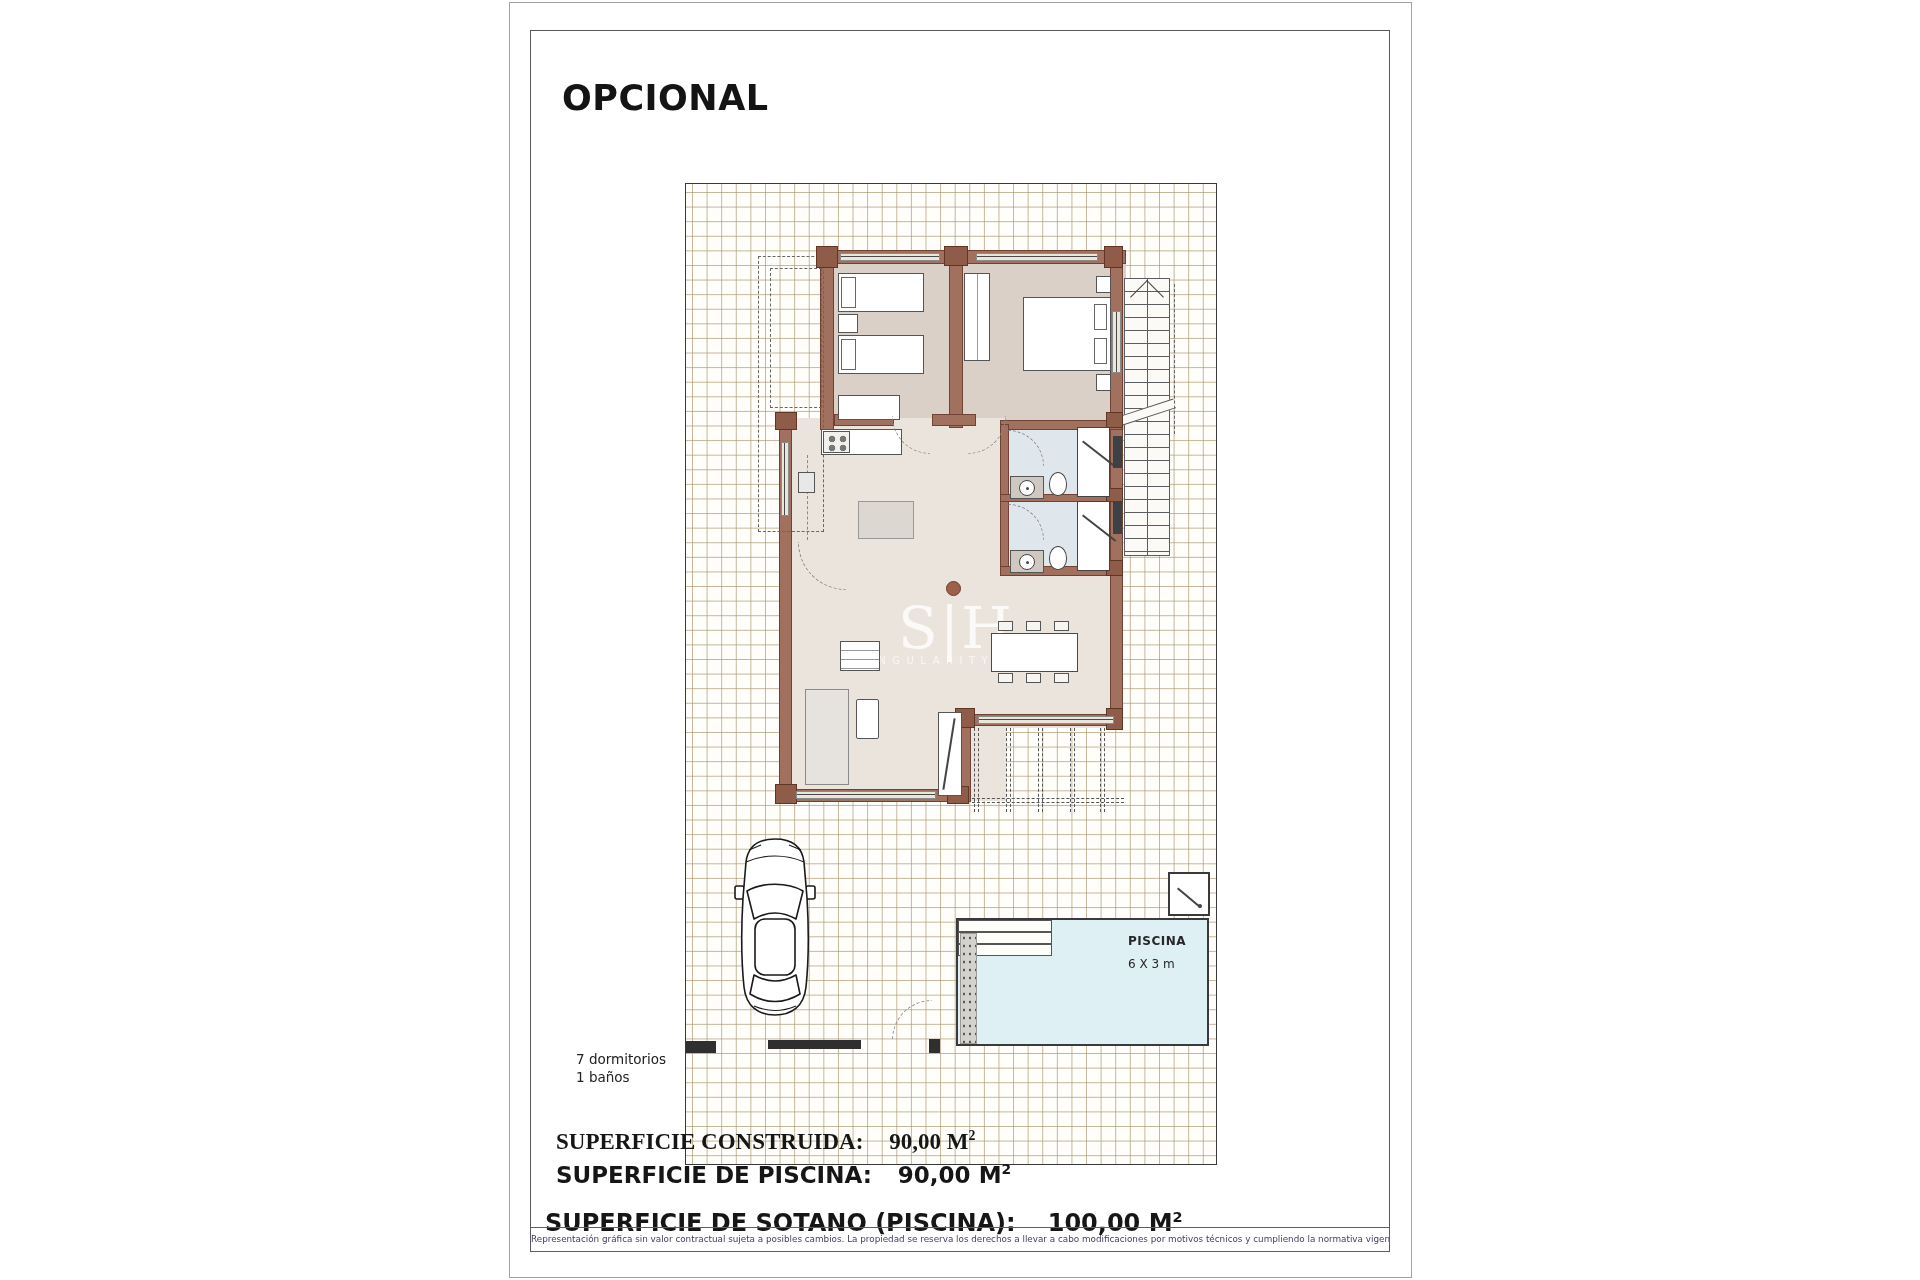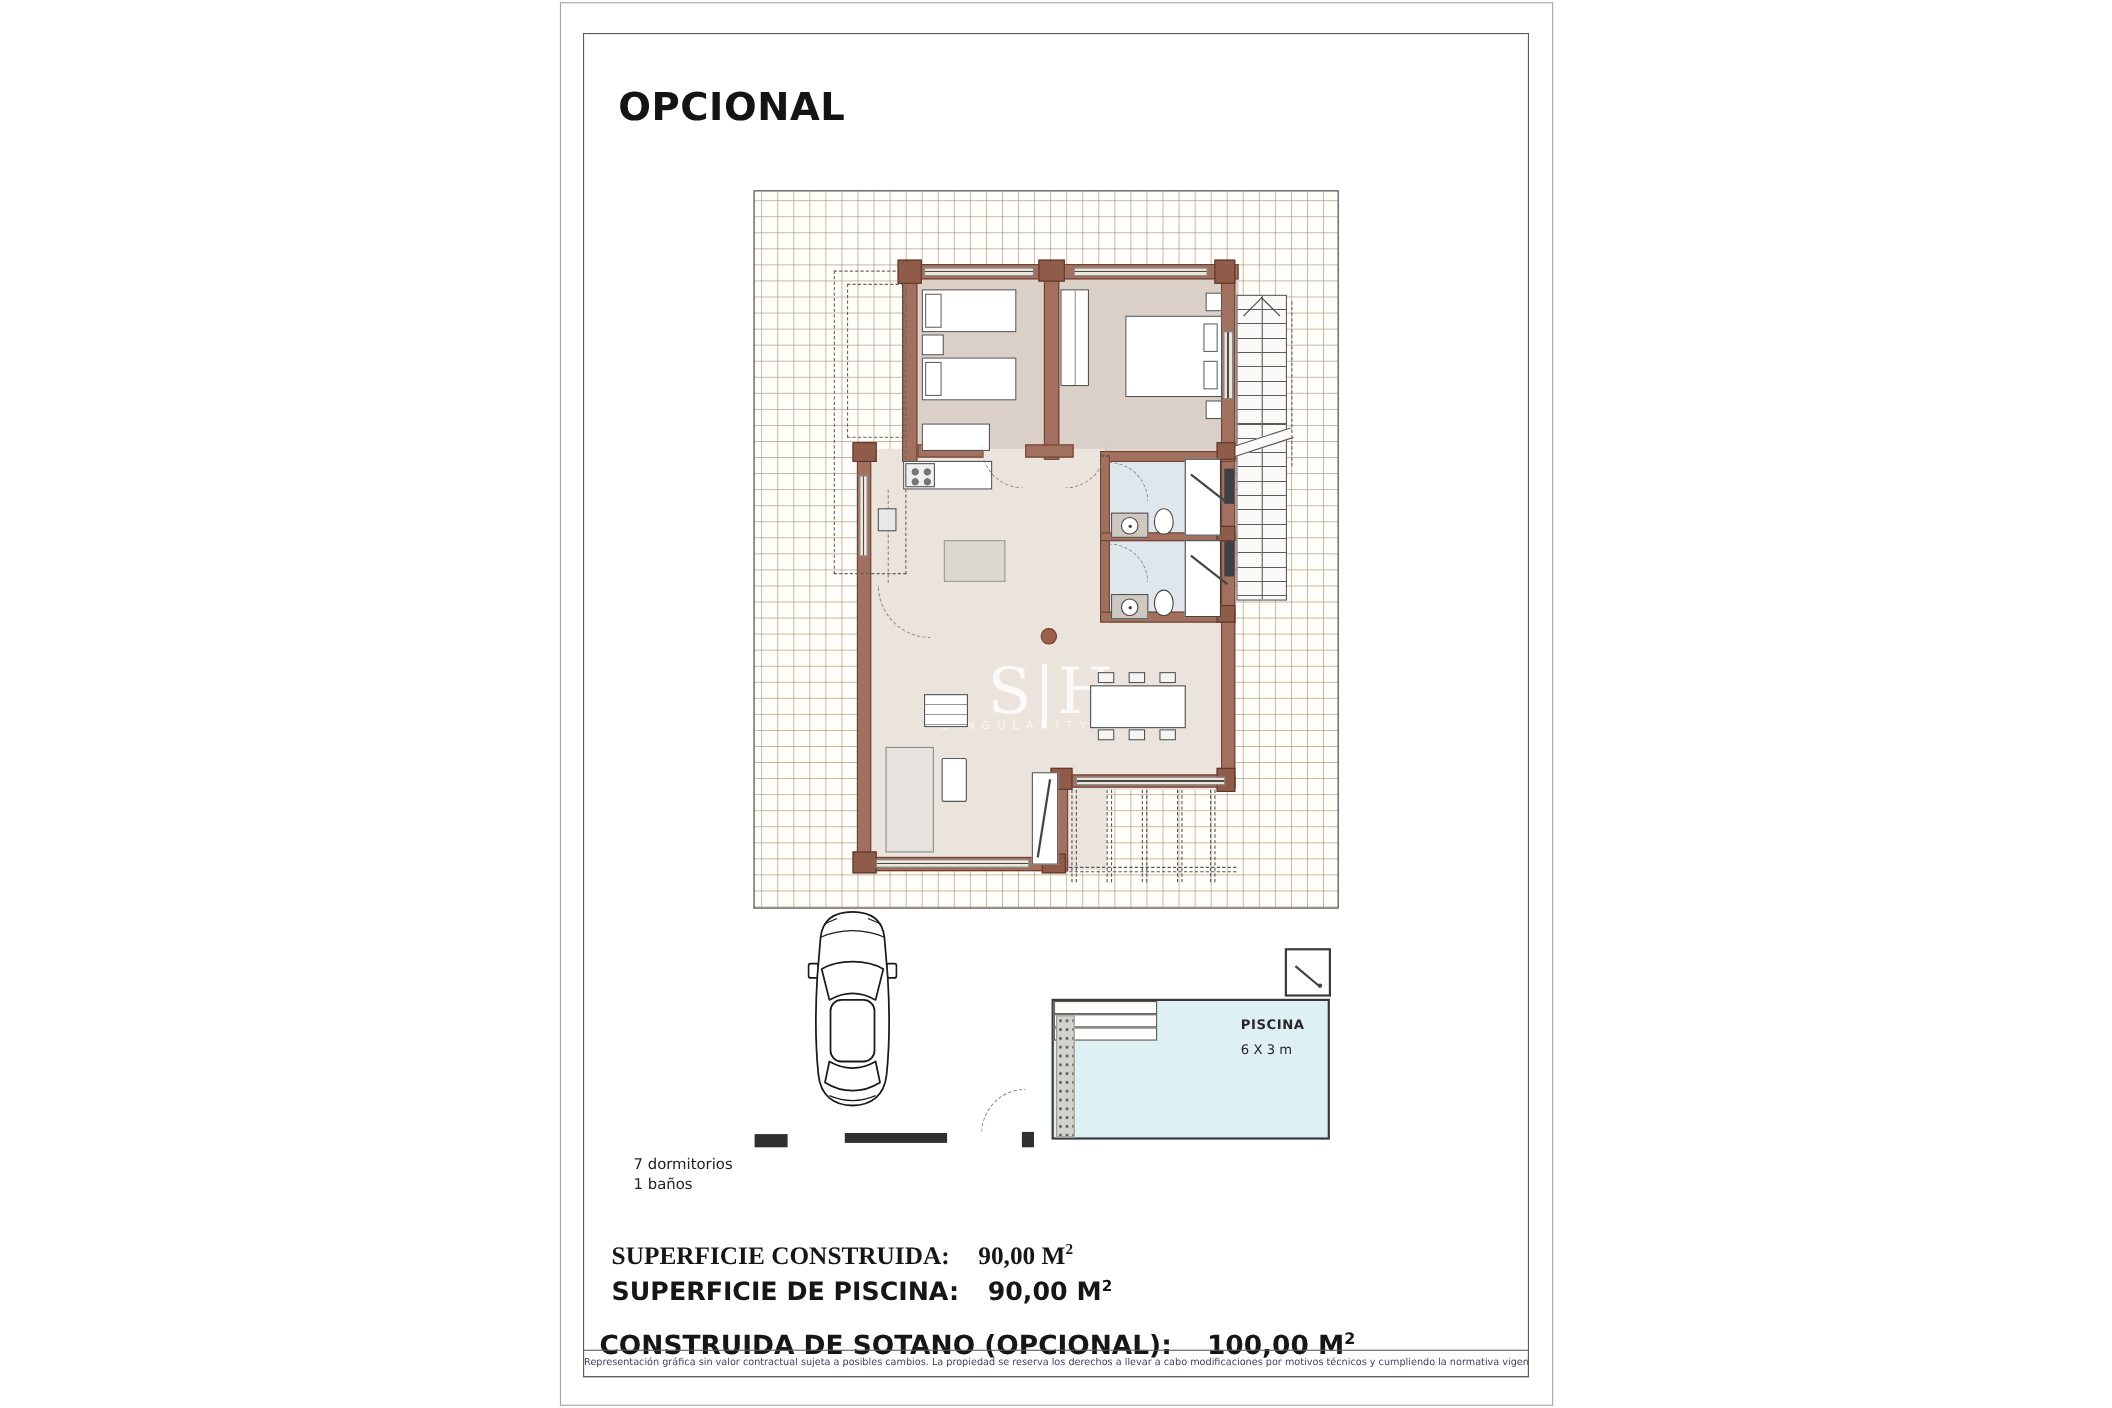--- a/index.html
+++ b/index.html
@@ -7,21 +7,21 @@
           font-family:"DejaVu Sans","Liberation Sans",sans-serif;color:#1a1a1a;}
   .canvas *, .canvas *::before, .canvas *::after{box-sizing:border-box;}
   .abs{position:absolute;}
 
   .page-outer{left:509px;top:2px;width:903px;height:1276px;border:1px solid #a3a3a3;background:#fff;}
   .page-inner{left:530px;top:30px;width:860px;height:1222px;border:1px solid #5a5a5a;}
 
   .title{left:562px;top:78px;font-size:35px;font-weight:700;letter-spacing:.5px;color:#141414;}
 
   
-  .plot{left:685px;top:173px;width:532px;height:653px;border:1.5px solid #3a3a3a;background-color:#fffefa;
+  .plot{left:685px;top:183px;width:532px;height:982px;border:1.5px solid #3a3a3a;background-color:#fffefa;
         background-image:linear-gradient(to right,rgba(171,152,112,.7) 1px,transparent 1px),
                          linear-gradient(to bottom,rgba(171,152,112,.7) 1px,transparent 1px);
         background-size:14.6px 14.6px;background-position:6px 8px;}
   .floor{position:absolute;z-index:2;}
   .f-bed{background:#dbd0c7;} .f-liv{background:#eae4dc;} .f-bath{background:#dfe7ed;}
 
   .wall{position:absolute;z-index:4;background:#a1705e;border:1px solid #6f4234;}
   .pillar{position:absolute;z-index:5;background:#8f5c4a;border:1px solid #5f3526;}
   .win-h{position:absolute;z-index:6;background:linear-gradient(180deg,#eae6da 36%,#4a4a4a 36%,#4a4a4a 58%,#eae6da 58%);border:1px solid #8a8a8a;}
   .win-v{position:absolute;z-index:6;background:linear-gradient(90deg,#eae6da 36%,#4a4a4a 36%,#4a4a4a 58%,#eae6da 58%);border:1px solid #8a8a8a;}
@@ -258,19 +258,19 @@
     <div>1 baños</div>
   </div>
 
   <div class="abs area-line" style="left:556px;top:1128px;font-size:23px;font-family:Liberation Serif, serif;">
     <span>SUPERFICIE CONSTRUIDA:</span><span class="val"><span>90,00</span> <span>M</span><sup>2</sup></span>
   </div>
   <div class="abs area-line" style="left:556px;top:1161px;font-size:23px;">
     <span>SUPERFICIE DE PISCINA:</span><span class="val"><span>90,00</span> <span>M</span><sup>2</sup></span>
   </div>
   <div class="abs area-line" style="left:545px;top:1209px;font-size:24px;">
-    <span>CONSTRUIDA DE SOTANO (OPCIONAL):</span><span class="val" style="margin-left:32px;"><span>100,00</span> <span>M</span><sup>2</sup></span>
+    <span>SUPERFICIE DE SOTANO (PISCINA):</span><span class="val" style="margin-left:32px;"><span>100,00</span> <span>M</span><sup>2</sup></span>
   </div>
 
   <div class="abs disclaimer-box">
     <div class="txt">Representación gráfica sin valor contractual sujeta a posibles cambios. La propiedad se reserva los derechos a llevar a cabo modificaciones por motivos técnicos y cumpliendo la normativa vigente.</div>
   </div>
 </div>
 
 </body></html>

